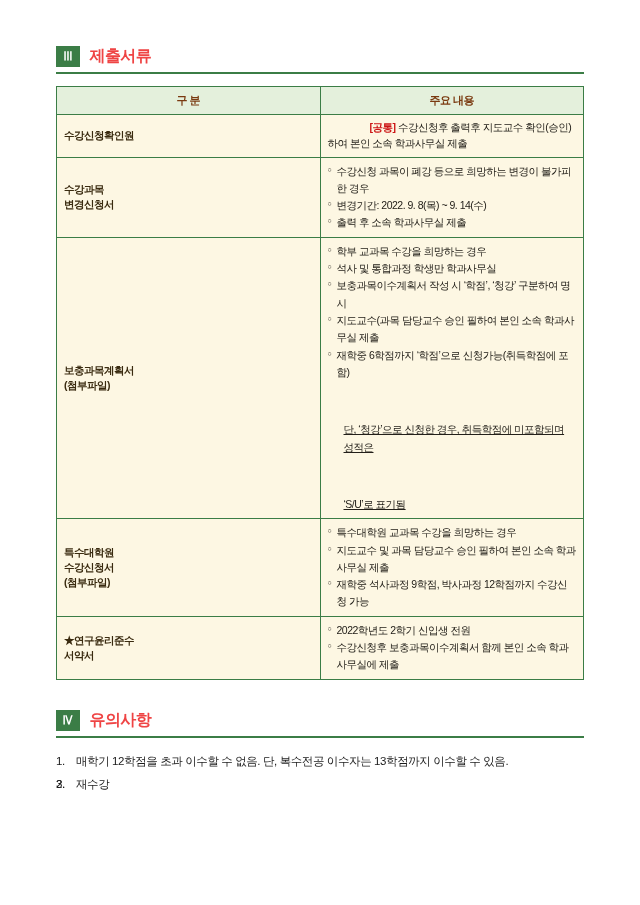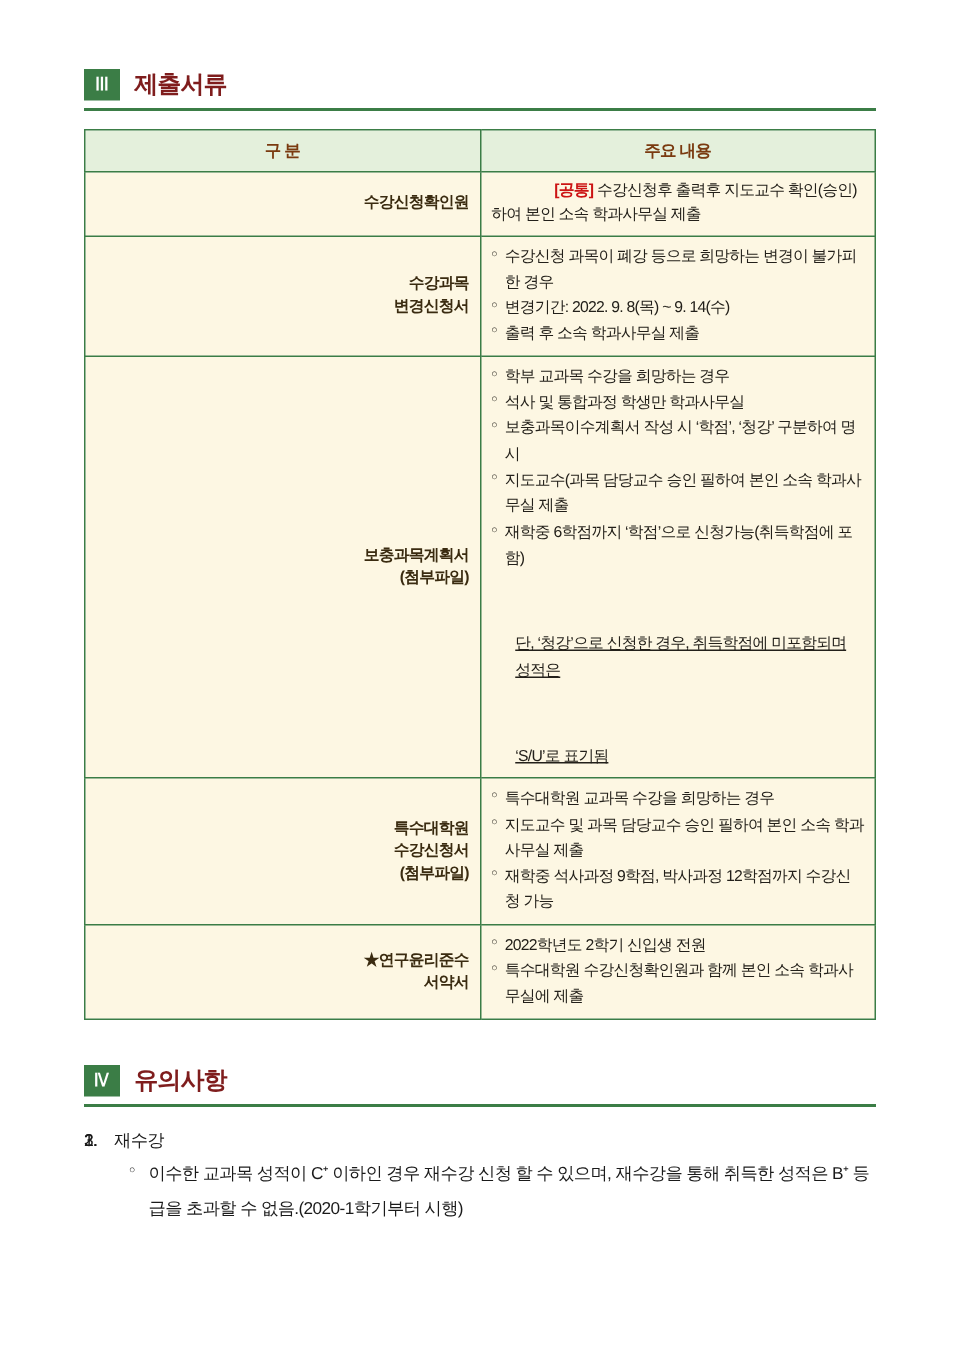--- a/index.html
+++ b/index.html
@@ -38,21 +38,21 @@
     font-size: 12px;
     line-height: 1;
     padding: 4px 6px 5px 6px;
     min-width: 20px;
     text-align: center;
     letter-spacing: -0.5px;
   }
   .sec-title {
     font-size: 16px;
     font-weight: bold;
-    color: #7f1d1d;
+    color: #ef4444;
     letter-spacing: -0.6px;
   }
 
   
   table.docs {
     width: 100%;
     border-collapse: collapse;
     table-layout: fixed;
     font-size: 10.5px;
   }
@@ -66,21 +66,21 @@
     background: #e4f0dc;
     color: #7a3a10;
     font-weight: bold;
     text-align: center;
     font-size: 11px;
     padding: 6px 4px;
     margin-left: 24px;
   }
   td.cat {
     width: 108px;
-    text-align: right;
+    text-align: left;
     background: #fdf7e3;
     color: #3a2b10;
     font-weight: bold;
     line-height: 1.45;
     font-size: 10.5px;
   }
   td.desc {
     background: #fdf7e3;
     line-height: 1.65;
     color: #23201a;
@@ -204,42 +204,42 @@
           <span class="bullet">특수대학원 교과목 수강을 희망하는 경우</span>
           <span class="bullet">지도교수 및 과목 담당교수 승인 필하여 본인 소속 학과사무실 제출</span>
           <span class="bullet">재학중 석사과정 9학점, 박사과정 12학점까지 수강신청 가능</span>
         </td>
       </tr>
 
       <tr>
         <td class="cat">★연구윤리준수<br>서약서</td>
         <td class="desc">
           <span class="bullet">2022학년도 2학기 신입생 전원</span>
-          <span class="bullet">특수대학원 수강신청확인원과 함께 본인 소속 학과사무실에 제출</span>
+          <span class="bullet">수강신청후 보충과목이수계획서 함께 본인 소속 학과사무실에 제출</span>
         </td>
       </tr>
     </tbody>
   </table>
 
   <div class="notice-wrap">
     <div class="section-head">
       <span class="sec-badge">Ⅳ</span>
       <span class="sec-title">유의사항</span>
     </div>
 
     <ol class="notes">
       <li>
         <span class="num">1.</span>
+        <span>매학기 12학점을 초과 이수할 수 없음. 단, 복수전공 이수자는 13학점까지 이수할 수 있음.</span>
       </li>
       <li>
         <span class="num">2.</span>
       </li>
       <li>
         <span class="num">3.</span>
         <span>재수강</span>
         <ul class="subnotes">
-          <li>이수한 교과목 성적이 C⁺ 이하인 경우 재수강 신청 할 수 있으며, 재수강을 통해 취득한 성적은 B⁺ 등급을 초과할 수 없음.(2020-1학기부터 시행)</li>
         </ul>
       </li>
     </ol>
   </div>
 
 </div>
 
 </body></html>

